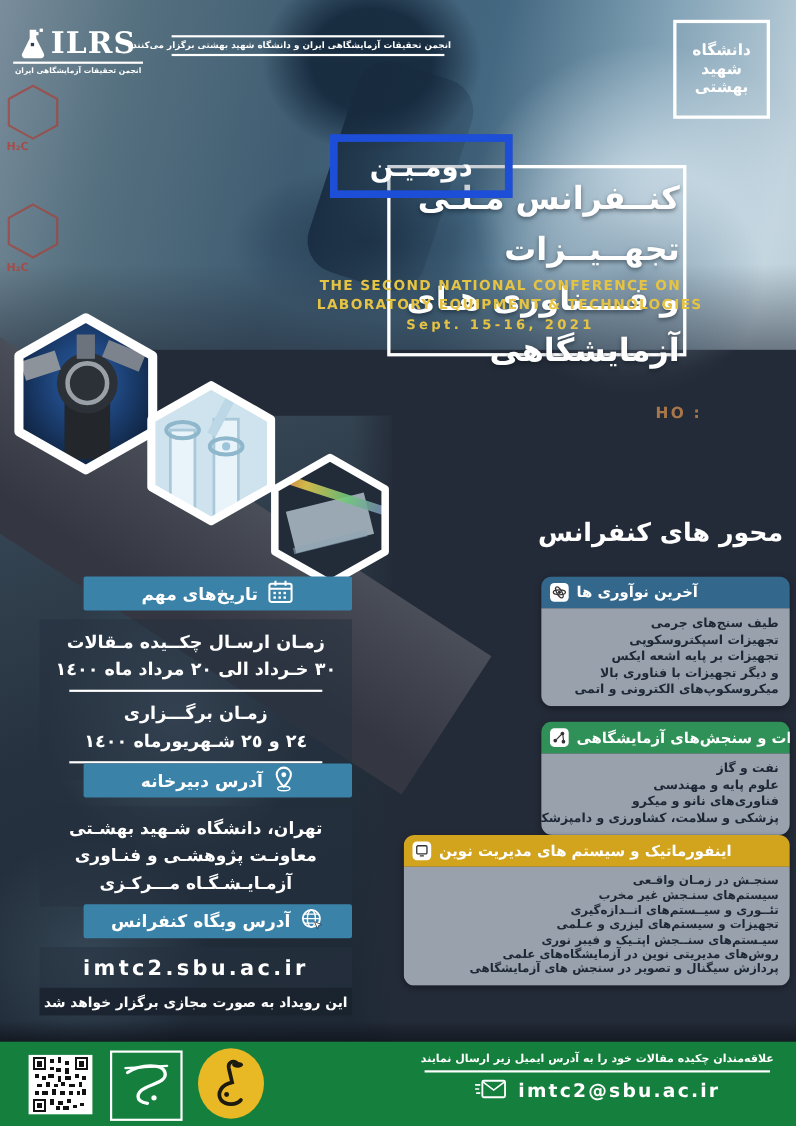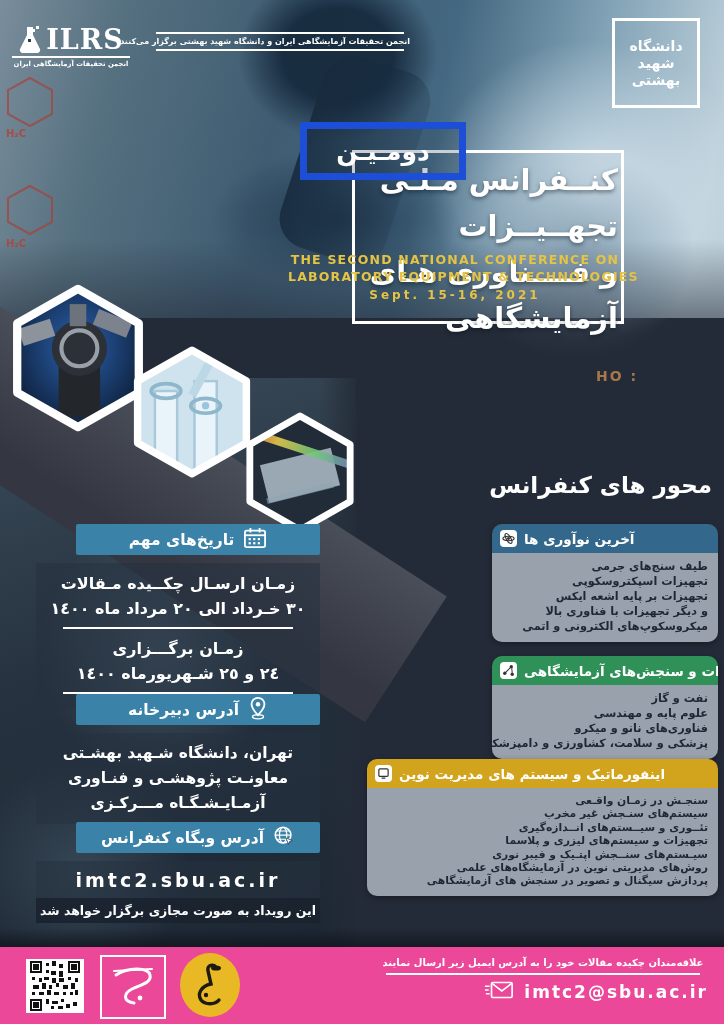--- a/index.html
+++ b/index.html
@@ -91,30 +91,30 @@
   .panel-body{background:rgba(38,50,64,.55);color:#fff;font-weight:bold;text-align:center;
               margin-top:8px;padding:8px 6px;}
   .entry-label{font-size:16px;line-height:25px;}
   .entry-value{font-size:16px;line-height:26px;}
   .entry-hr{border-bottom:2px solid #fff;width:230px;margin:5px auto 7px;}
   .addr-line{font-size:15.5px;line-height:25px;white-space:nowrap;}
   .web{direction:ltr;font-size:19px;font-weight:bold;letter-spacing:3px;padding:6px 0 5px;}
   .note{background:rgba(24,33,44,.8);font-size:12.5px;font-weight:bold;padding:5px 4px;margin-top:2px;}
 
   
-  .footer{left:0;top:947px;width:724px;height:77px;background:#ec4899;z-index:7;}
+  .footer{left:0;top:947px;width:724px;height:77px;background:#15803d;z-index:7;}
   .qr{left:26px;top:12px;width:58px;height:54px;background:#fff;padding:2px;box-sizing:border-box;}
   .logo-b{left:100px;top:8px;width:62px;height:60px;border:2px solid #fff;display:flex;
           align-items:center;justify-content:center;}
   .logo-y{left:180px;top:6px;width:60px;height:64px;border-radius:50%;background:#e8b825;
           display:flex;align-items:center;justify-content:center;}
   .footer-right{right:16px;top:10px;width:330px;text-align:center;color:#fff;}
   .cta{font-size:10px;font-weight:bold;direction:rtl;white-space:nowrap;}
   .cta-hr{border-top:2px solid #fff;margin:5px 8px;}
-  .email-row{display:flex;align-items:center;justify-content:flex-end;gap:10px;direction:ltr;}
+  .email-row{display:flex;align-items:center;justify-content:center;gap:10px;direction:ltr;}
   .email{font-size:17px;font-weight:bold;letter-spacing:2px;}
 </style>
 </head>
 <body>
 
 <div class="poster">
 
   <div class="abs top-photo"></div>
   <div class="abs right-glow"></div>
   <div class="abs scope1"></div>
@@ -286,21 +286,21 @@
             <rect x="2" y="2" width="10" height="8" rx="1.2" fill="none" stroke="#333" stroke-width="1.3"></rect>
             <path d="M5 12h4" stroke="#333" stroke-width="1.3"></path>
           </svg>
       </span>
       <span class="tbox-title">اینفورماتیک و سیستم های مدیریت نوین</span>
     </div>
     <div class="tbox-body">
       <div class="it">سنجـش در زمـان واقـعی</div>
       <div class="it">سیستم‌های سنـجش غیر مخرب</div>
       <div class="it">تئــوری و سیــستم‌های انــدازه‌گیری</div>
-      <div class="it">تجهیزات و سیستم‌های لیزری و پلاسما</div>
+      <div class="it">تجهیزات و سیستم‌های لیزری و عـلمی</div>
       <div class="it">سیـستم‌های سنــجش اپتـیک و فیبر نوری</div>
       <div class="it">روش‌های مدیریتی نوین در آزمایشگاه‌های علمی</div>
       <div class="it">پردازش سیگنال و تصویر در سنجش های آزمایشگاهی</div>
     </div>
   </div>
 
   <div class="abs panel p1">
     <div class="panel-header">
       <span>
         <svg width="24" height="22" viewBox="0 0 26 24">

